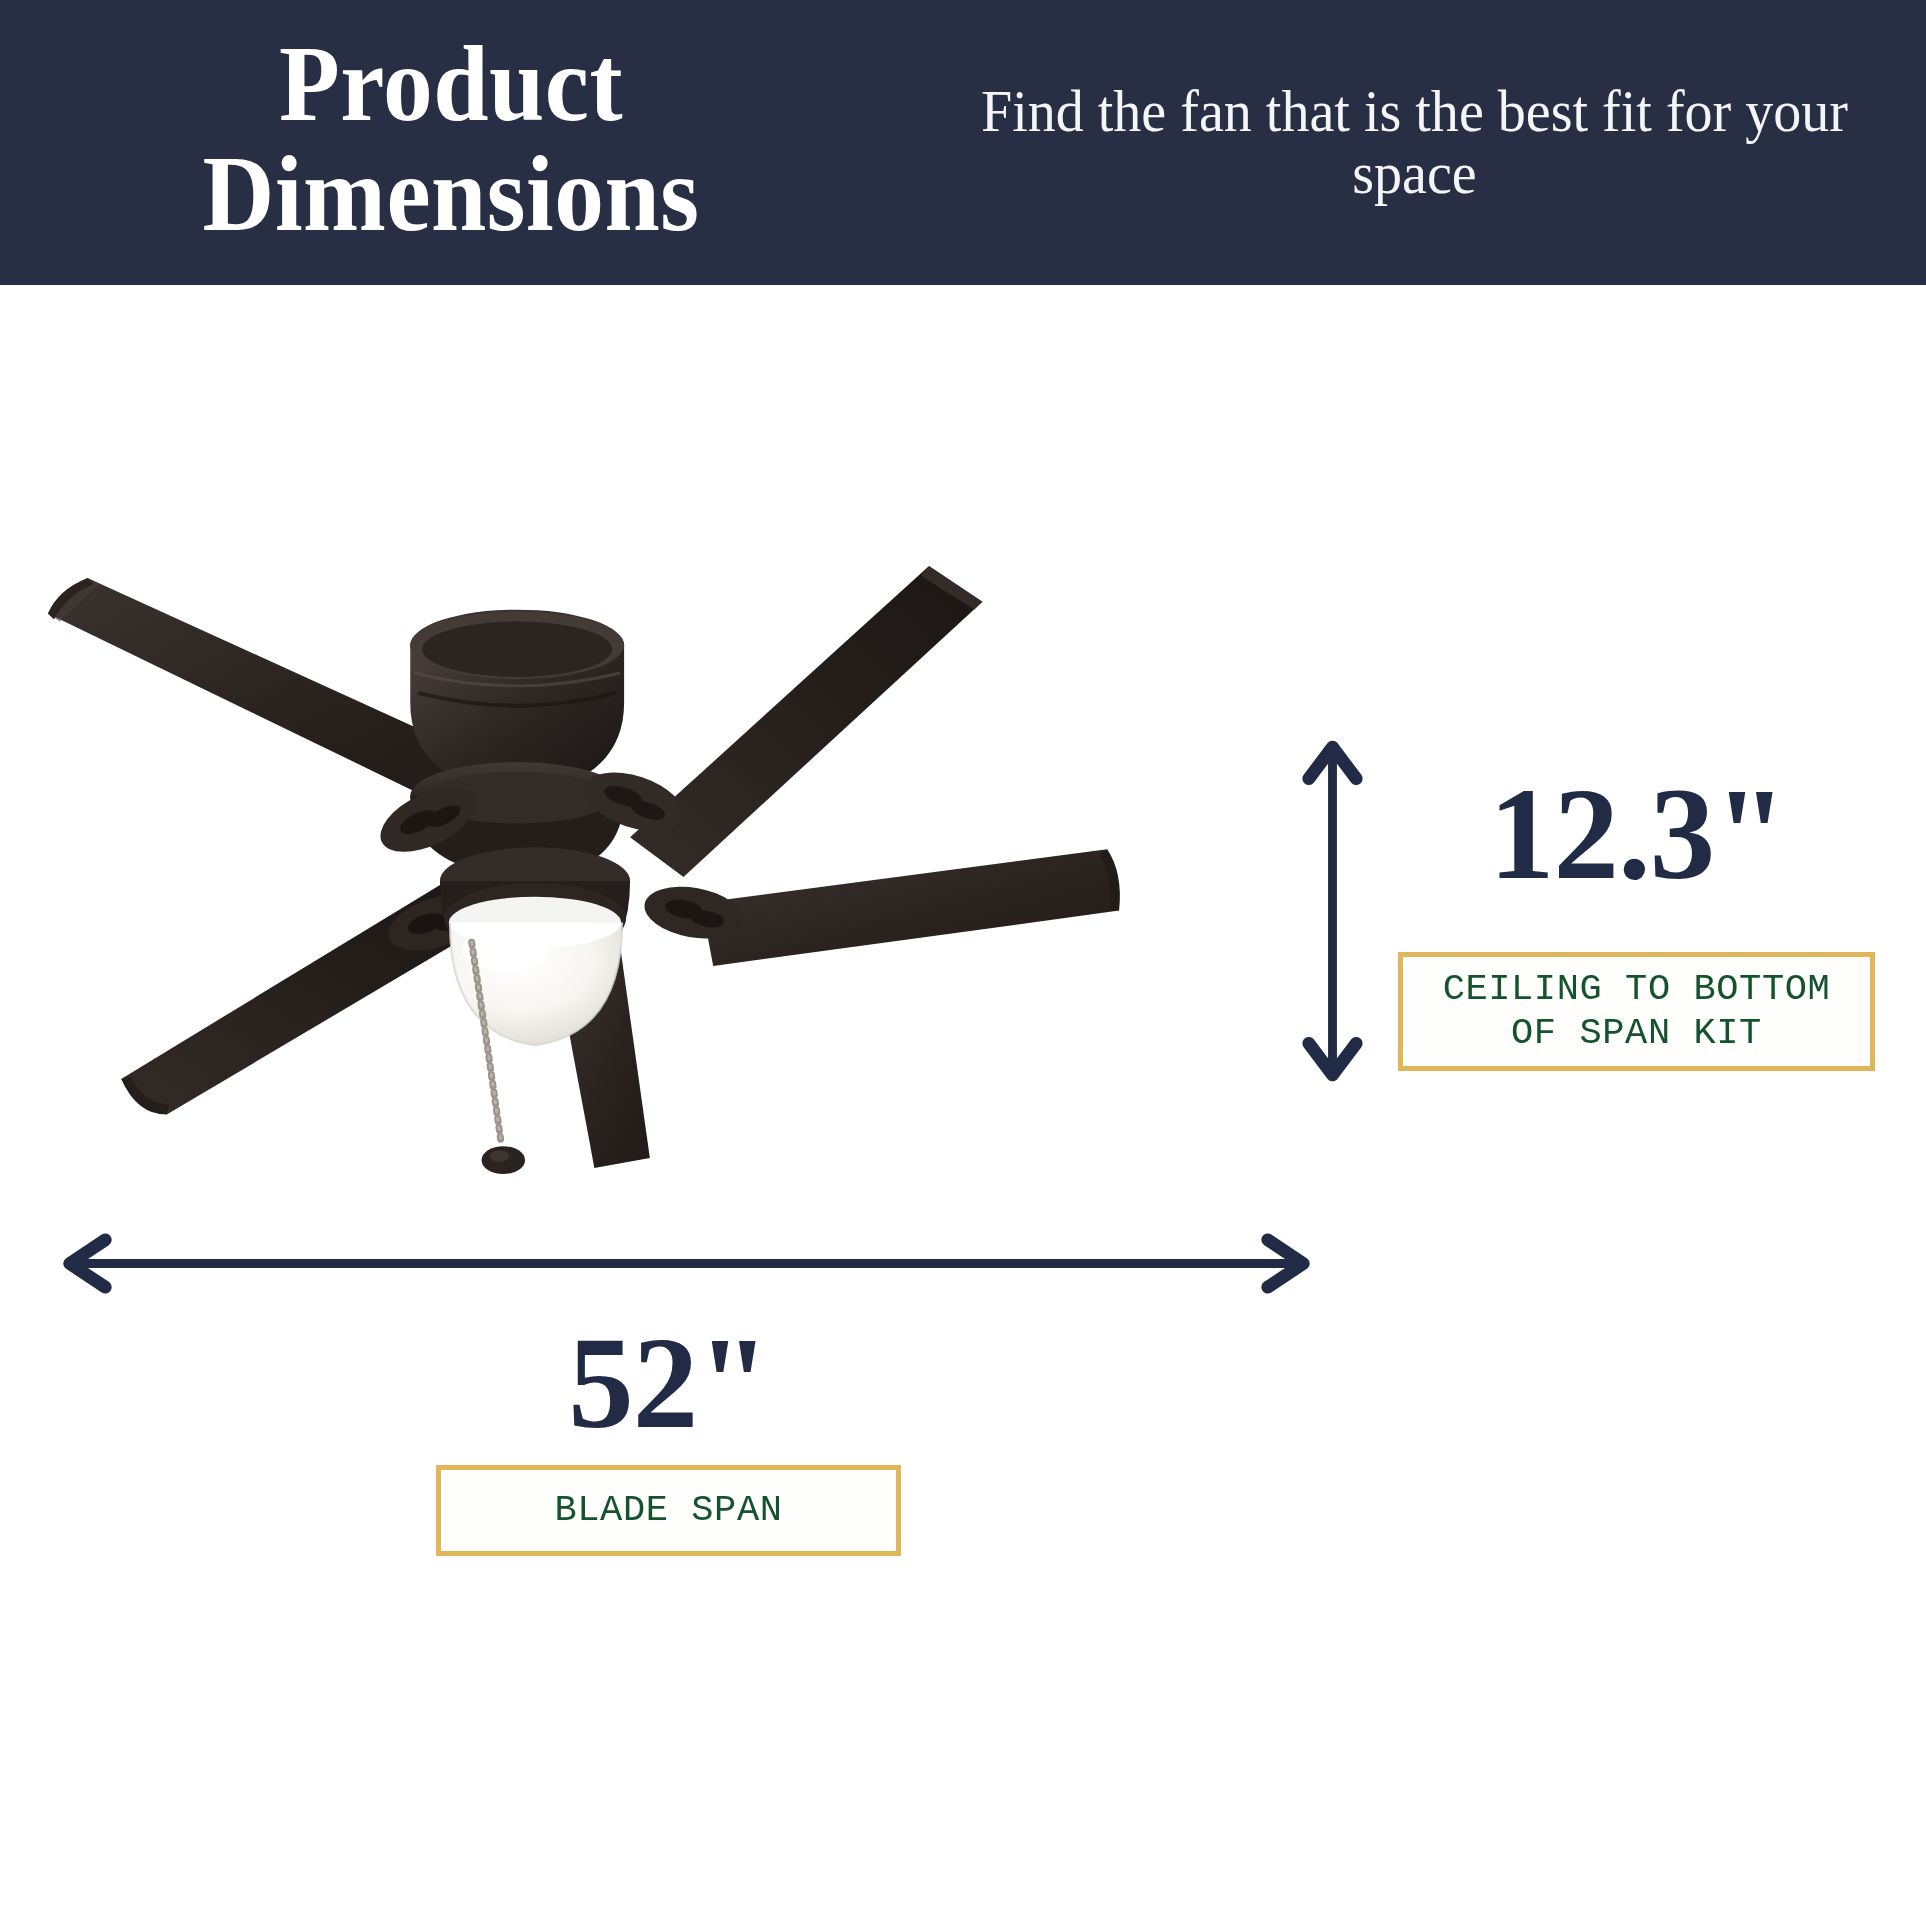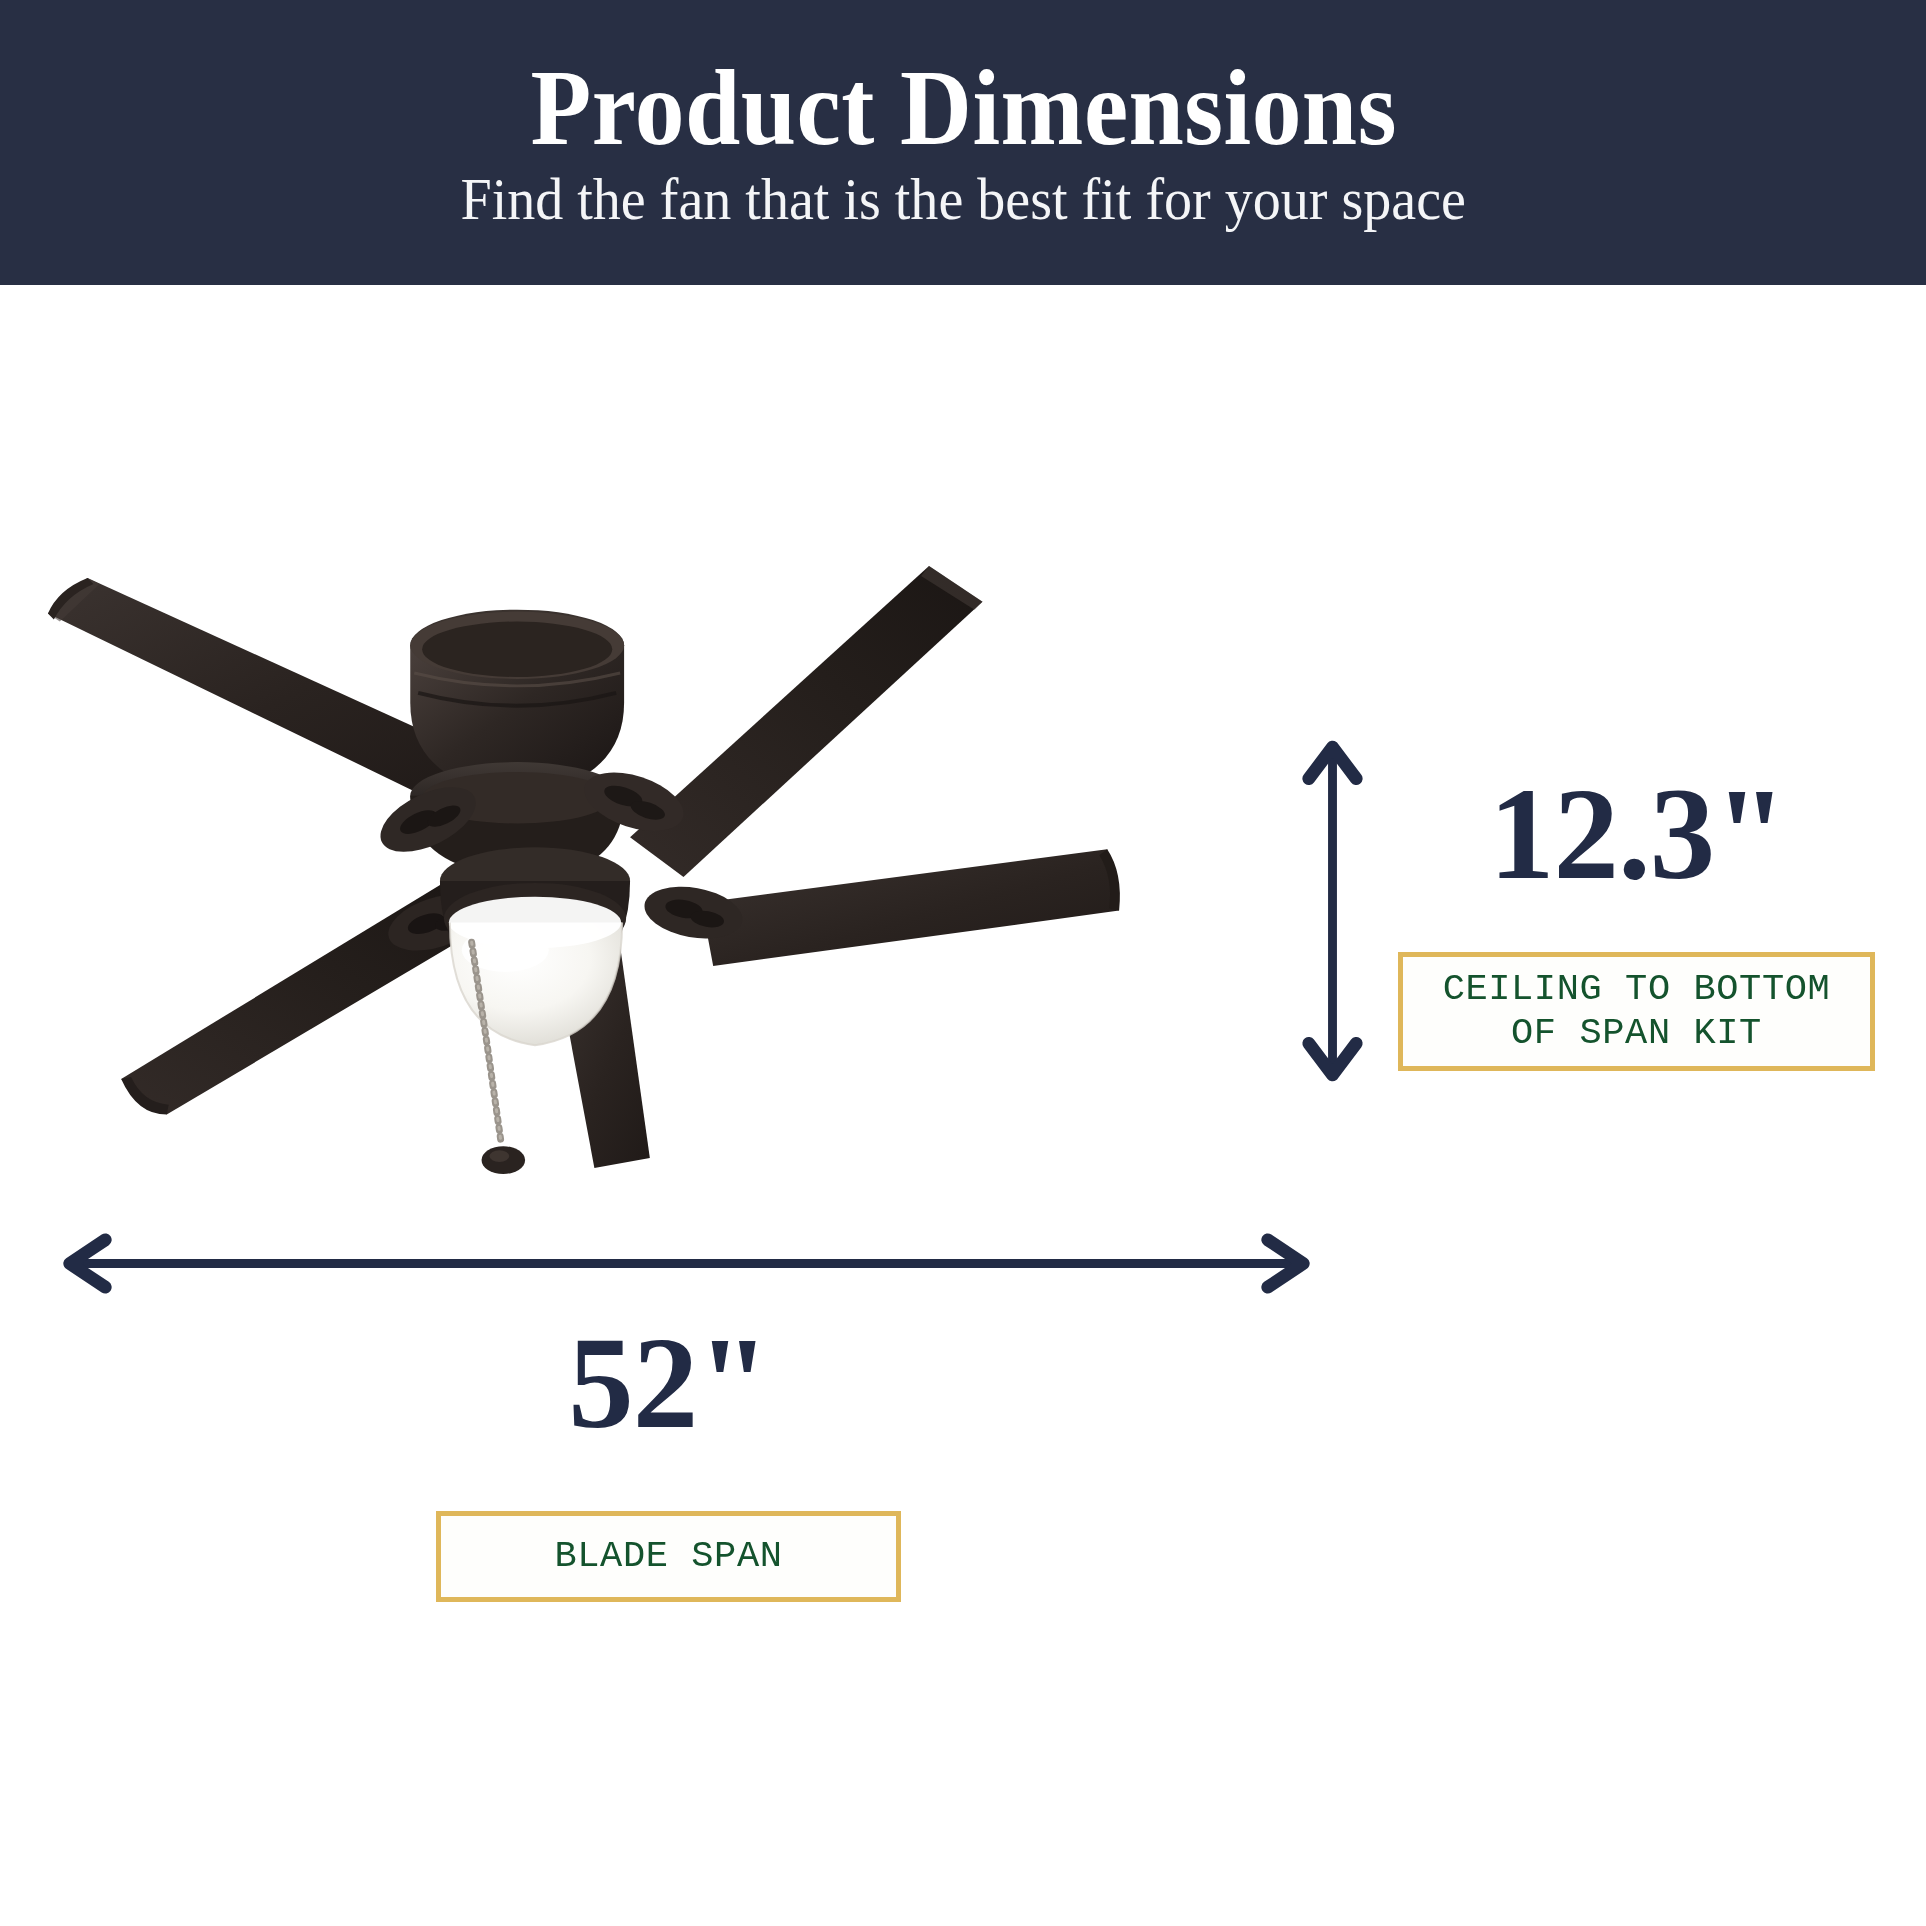--- a/index.html
+++ b/index.html
@@ -9,21 +9,21 @@
     font-family:"Liberation Serif", serif;
     overflow:hidden;
     position:relative;
   }
   .page{position:relative;width:1927px;height:1927px;background:#fff;}
 
   
   .header{
     position:absolute;left:0;top:0;width:1927px;height:285px;
     background:#282F44;
-    display:flex;flex-direction:column;align-items:center;justify-content:center;
+    display:flex;flex-direction:row;align-items:center;justify-content:center;
   }
   .header-title{
     font-family:"Liberation Serif", serif;
     font-weight:700;
     font-size:107px;
     line-height:1.02;
     color:#ffffff;
     letter-spacing:0.5px;
     transform:scaleX(0.93);
     margin:0 0 6px 0;
@@ -77,21 +77,21 @@
   .h-dim{position:absolute;left:48px;top:1226px;width:1277px;height:75px;}
   .h-dim svg{display:block;width:100%;height:100%;}
 
   .h-value{
     position:absolute;left:327px;top:1317px;width:683px;
     font-size:131px;font-weight:700;line-height:1;
     color:#222B45;text-align:center;
     font-family:"Liberation Serif", serif;
     letter-spacing:-1px;
   }
-  #callout-span{left:436px;top:1465px;width:465px;height:91px;margin-top:46px;}
+  #callout-span{left:436px;top:1465px;width:465px;height:91px;}
 </style>
 </head>
 <body>
 
 <div class="page">
 
   <div class="header">
     <div class="header-title">Product Dimensions</div>
     <div class="header-sub">Find the fan that is the best fit for your space</div>
   </div>

